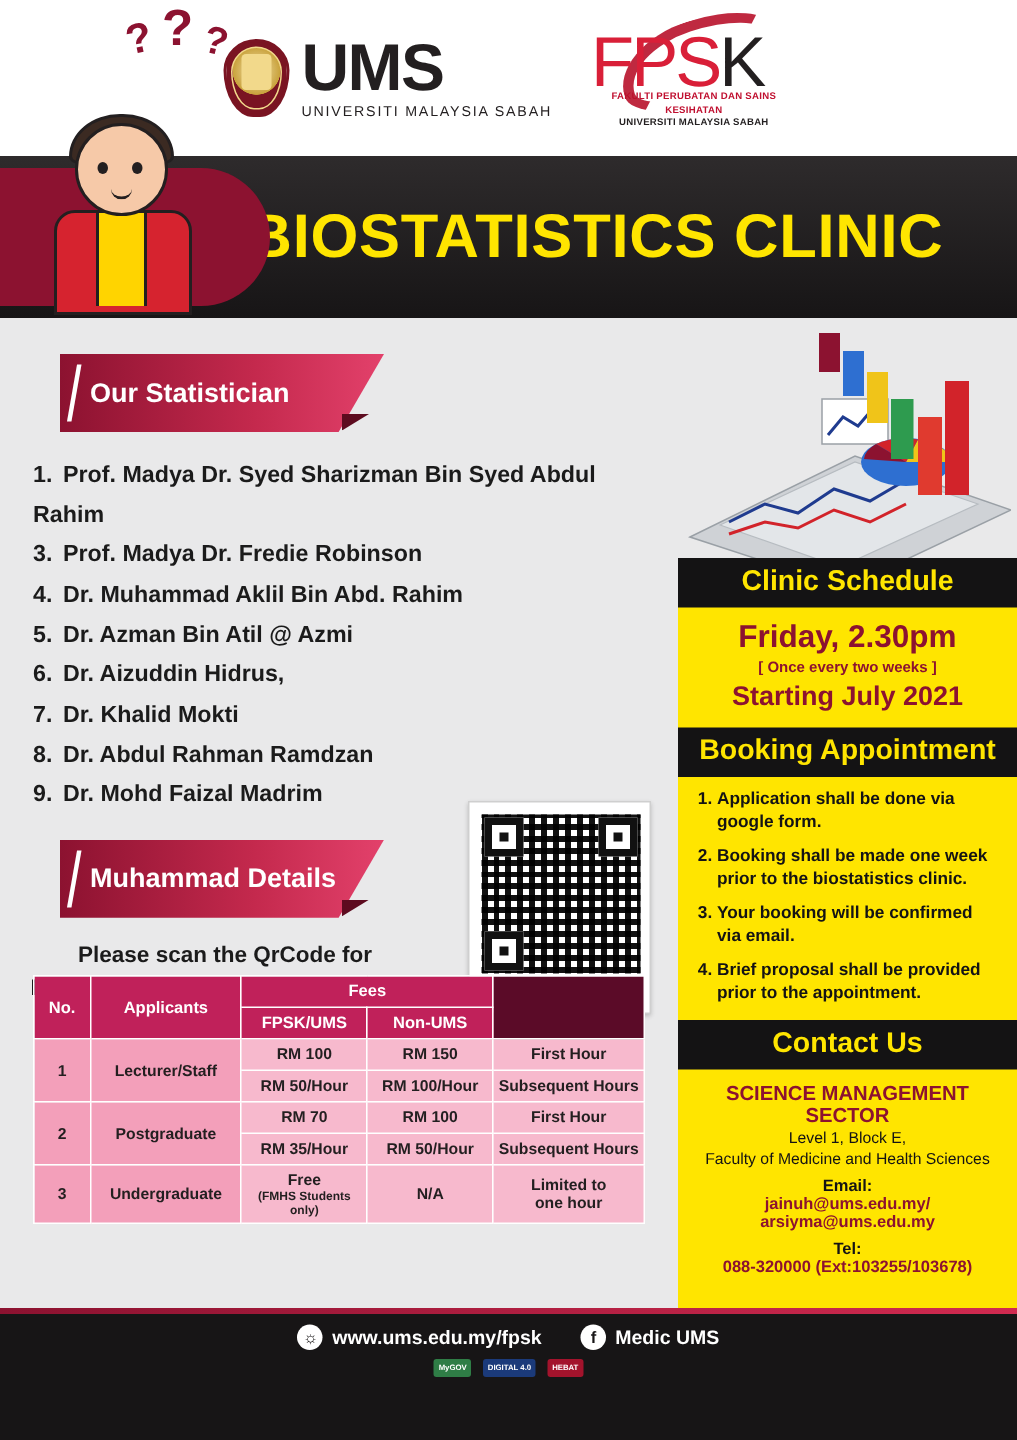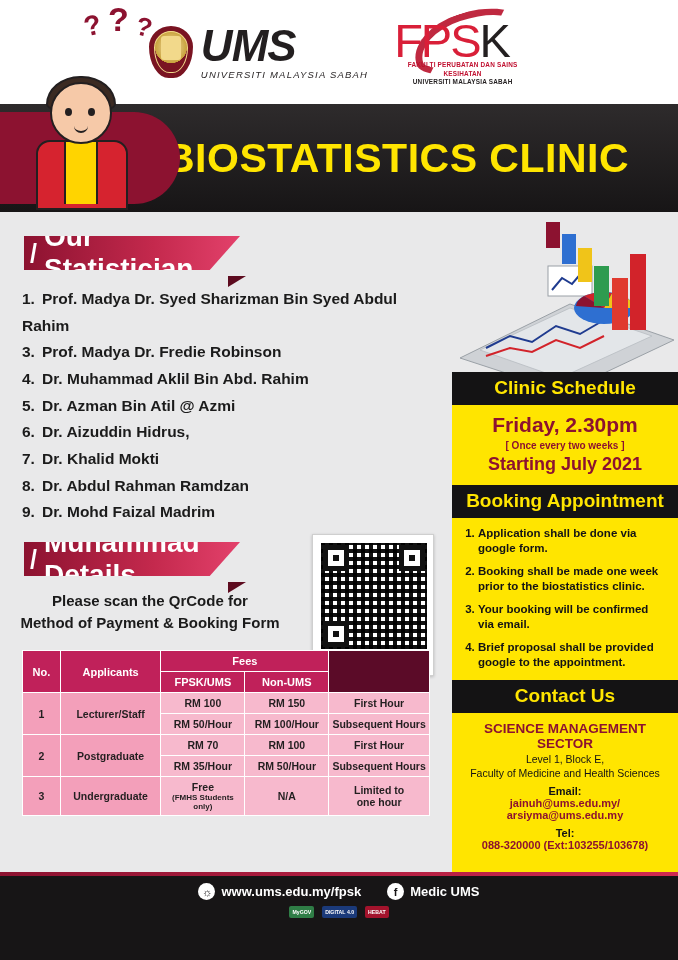--- a/index.html
+++ b/index.html
@@ -14,21 +14,21 @@
   
   .header {
     height: 104px;
     display: flex;
     align-items: center;
     justify-content: center;
     gap: 26px;
     background: #fff;
     position: relative;
   }
-  .ums-logo { display: flex; align-items: center; gap: 8px; font-style: italic; }
+  .ums-logo { display: flex; align-items: center; gap: 8px; }
   .crest {
     width: 44px; height: 52px;
     background: radial-gradient(circle at 50% 40%, #f4e3b0 0%, #c9a23c 45%, #7a1422 46%, #7a1422 100%);
     border-radius: 50% 50% 45% 45% / 40% 40% 60% 60%;
     border: 2px solid #7a1422;
     position: relative;
     overflow: hidden;
   }
   .crest:after {
     content: "";
@@ -178,27 +178,27 @@
   
   .chart-art {
     position: absolute; right: 4px; top: -4px;
     width: 222px; height: 184px;
     overflow: hidden;
   }
 
   
   .ribbon {
     position: relative;
-    height: 34px;
-    margin-left: 24px;
+    height: 52px;
+    margin-left: 40px;
     width: 216px;
     background: linear-gradient(90deg,#8c1230 0%, #c4294d 60%, #e3416b 100%);
     display: flex; align-items: center;
     padding-left: 20px;
-    color: #fff; font-size: 28px; font-weight: bold;
+    color: #fff; font-size: 18px; font-weight: bold;
     clip-path: polygon(0 0, 100% 0, 86% 100%, 0% 100%);
     box-shadow: 2px 3px 4px rgba(0,0,0,.25);
   }
   .ribbon:before {
     content: "";
     position: absolute; left: 8px; top: 7px; bottom: 7px;
     width: 3px; background: #ffffff;
     transform: skewX(-10deg);
   }
   .ribbon-wrap { position: relative; }
@@ -527,21 +527,21 @@
         <div class="l1">Friday, 2.30pm</div>
         <div class="l2">[ Once every two weeks ]</div>
         <div class="l3">Starting July 2021</div>
       </div>
 
       <div class="rc-head">Booking Appointment</div>
       <ol class="booking-list">
         <li>Application shall be done via google form.</li>
         <li>Booking shall be made one week prior to the biostatistics clinic.</li>
         <li>Your booking will be confirmed via email.</li>
-        <li>Brief proposal shall be provided google to the appointment.</li>
+        <li>Brief proposal shall be provided prior to the appointment.</li>
       </ol>
 
       <div class="rc-head">Contact Us</div>
       <div class="contact-body">
         <div class="org">SCIENCE MANAGEMENT SECTOR</div>
         <div class="line">Level 1, Block E,</div>
         <div class="line">Faculty of Medicine and Health Sciences</div>
         <div class="lbl">Email:</div>
         <div class="em">jainuh@ums.edu.my/</div>
         <div class="em">arsiyma@ums.edu.my</div>

